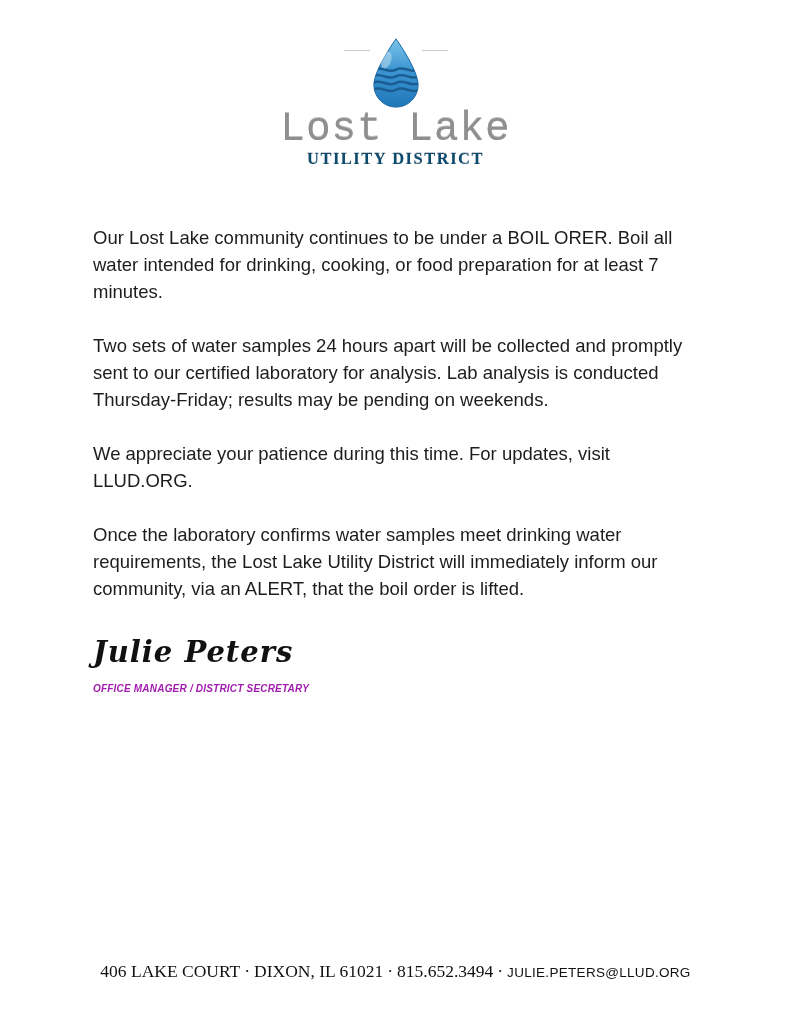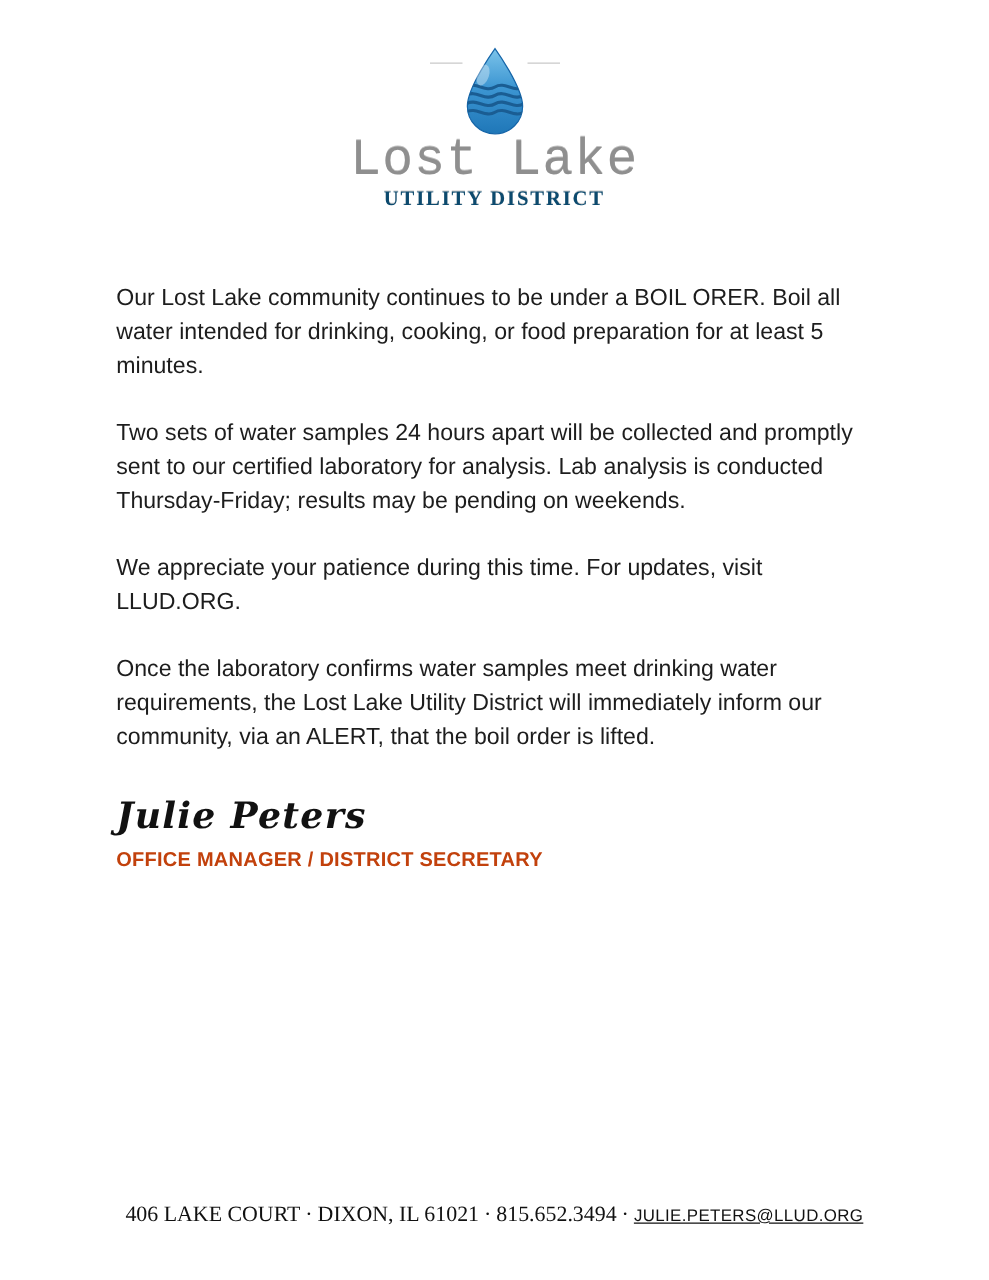--- a/index.html
+++ b/index.html
@@ -75,24 +75,25 @@
     font-family: "DejaVu Serif", serif;
     font-style: italic;
     font-weight: 700;
     font-size: 29px;
     line-height: 40px;
     color: #111111;
     letter-spacing: 1px;
   }
   .signature-title {
     margin-top: 3px;
-    font-size: 16px;
+    font-size: 10px;
     font-weight: 700;
     letter-spacing: 0.2px;
-    color: #c2410c;
+    color: #a21caf;
+    font-style: italic;
   }
   
   .footer {
     position: absolute;
     left: 0;
     right: 0;
     bottom: 42px;
     display: flex;
     justify-content: center;
     align-items: baseline;
@@ -107,21 +108,20 @@
   .footer .sep {
     font-family: "Liberation Serif", serif;
     font-size: 17.5px;
     color: #111111;
   }
   .footer .sans-item {
     font-family: "Liberation Sans", sans-serif;
     font-size: 13.5px;
     letter-spacing: 0.3px;
     color: #111111;
-    text-decoration: underline;
   }
 </style>
 </head>
 <body>
 
 <div class="page">
 
   <div class="logo">
     <div class="drop-wrap">
       <div class="tick-line tick-left"></div>
@@ -145,21 +145,21 @@
           <path d="M2 55 C 10 50, 18 60, 26 55 S 42 60, 50 55"></path>
         </g>
         <ellipse cx="16" cy="24" rx="5" ry="9" fill="#ffffff" opacity="0.35" transform="rotate(18 16 24)"></ellipse>
       </svg>
     </div>
     <div class="logo-title">Lost Lake</div>
     <div class="logo-subtitle">UTILITY DISTRICT</div>
   </div>
 
   <div class="letter">
-    <p>Our Lost Lake community continues to be under a BOIL ORER. Boil all water intended for drinking, cooking, or food preparation for at least 5 minutes.</p>
+    <p>Our Lost Lake community continues to be under a BOIL ORER. Boil all water intended for drinking, cooking, or food preparation for at least 7 minutes.</p>
     <p>Two sets of water samples 24 hours apart will be collected and promptly sent to our certified laboratory for analysis. Lab analysis is conducted Thursday-Friday; results may be pending on weekends.</p>
     <p>We appreciate your patience during this time. For updates, visit LLUD.ORG.</p>
     <p>Once the laboratory confirms water samples meet drinking water requirements, the Lost Lake Utility District will immediately inform our community, via an ALERT, that the boil order is lifted.</p>
 
     <div class="signature-name">Julie Peters</div>
     <div class="signature-title">OFFICE MANAGER / DISTRICT SECRETARY</div>
   </div>
 
   <div class="footer">
     <span class="serif-item">406 LAKE COURT</span>

